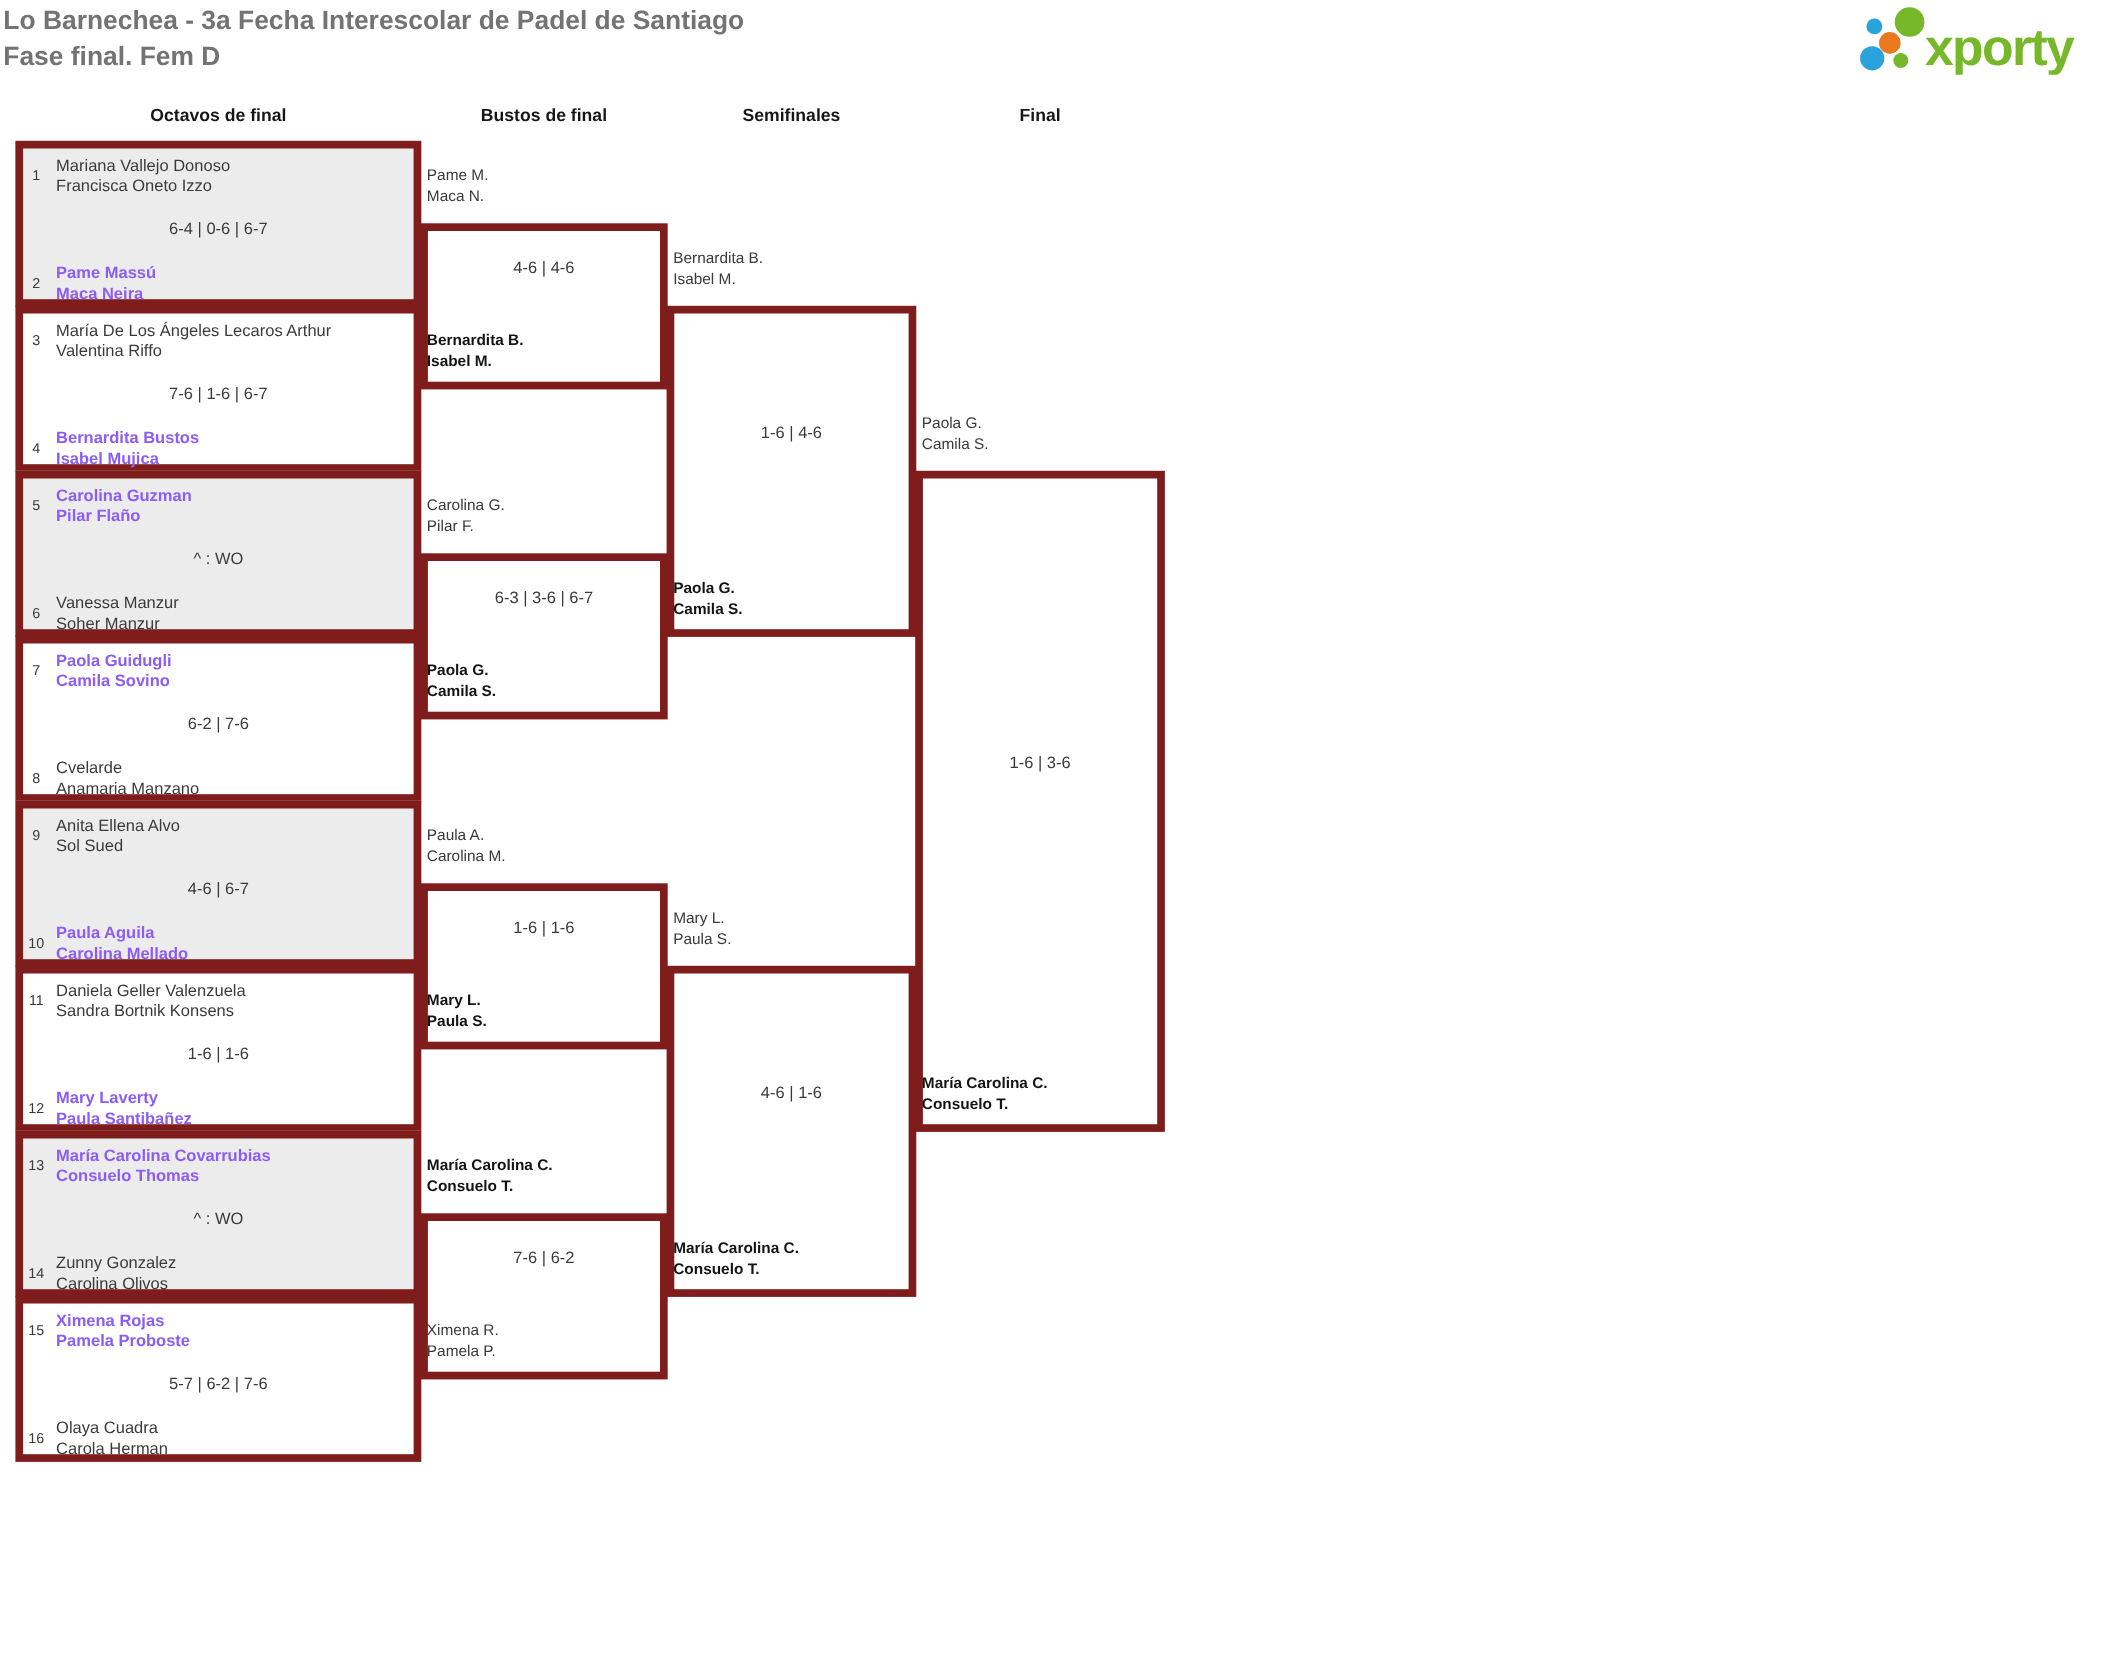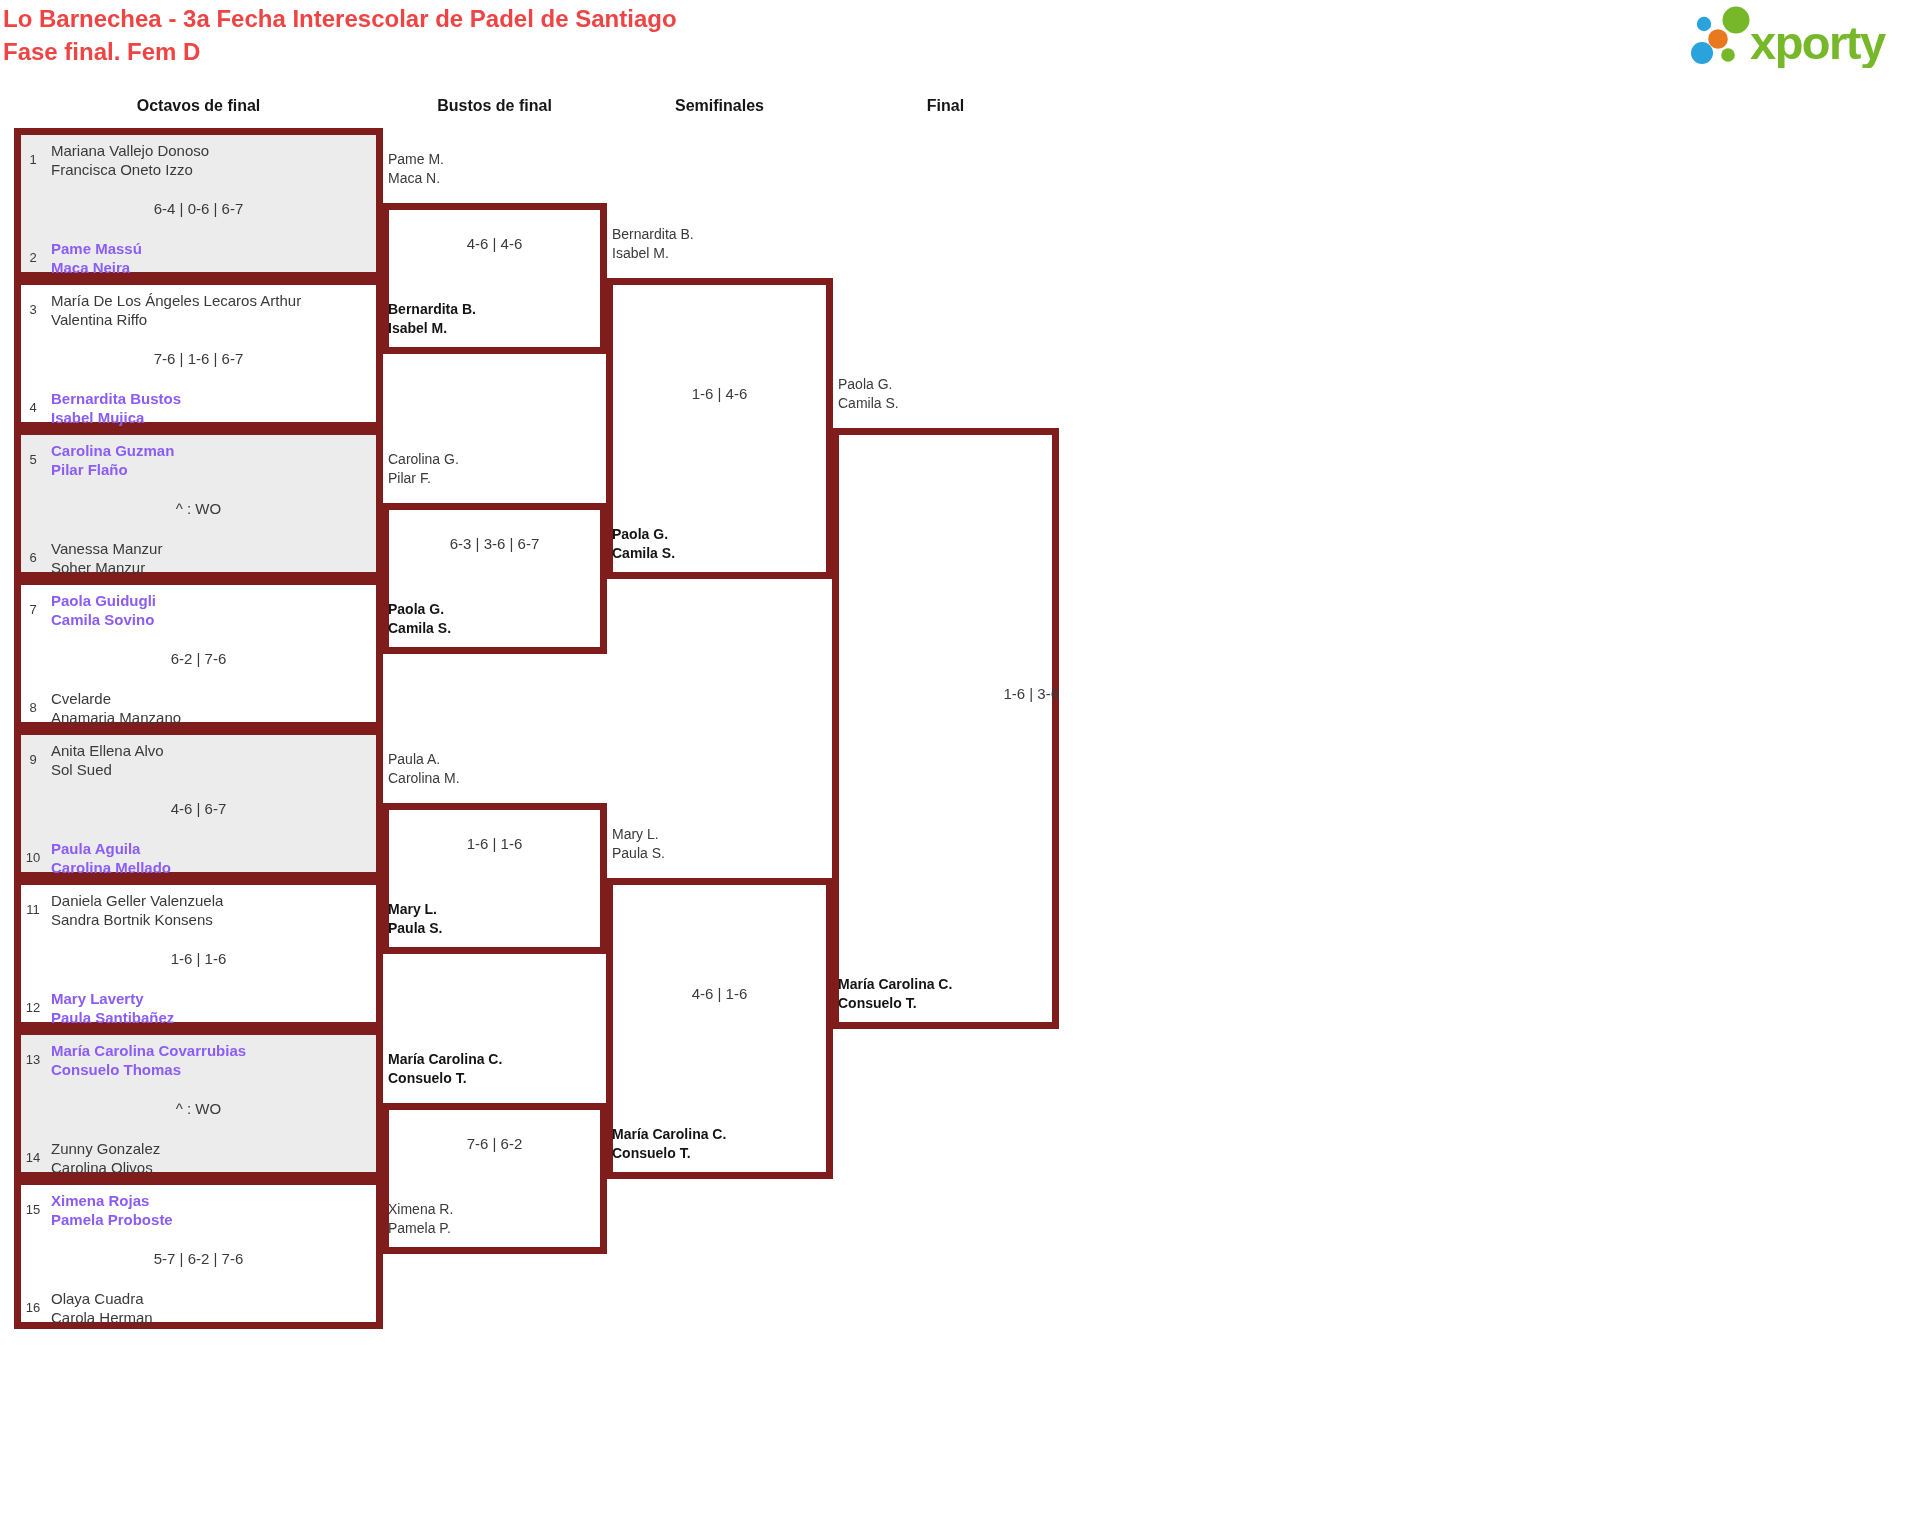--- a/index.html
+++ b/index.html
@@ -1,20 +1,20 @@
 <!DOCTYPE html>
 <html><head>
 <meta charset="utf-8">
 <style>
   html,body{margin:0;padding:0;background:#ffffff;}
   #app{
     position:relative;width:1920px;height:1525px;background:#ffffff;
     font-family:"Liberation Sans",sans-serif;color:#3a3a3a;overflow:hidden;
   }
-  .title{position:absolute;left:3px;top:2px;font-size:24px;line-height:33px;font-weight:bold;color:#ef4444;}
+  .title{position:absolute;left:3px;top:2px;font-size:24px;line-height:33px;font-weight:bold;color:#737373;}
   .logo{position:absolute;left:1684px;top:2px;}
   .round-header{position:absolute;top:97px;height:20px;font-size:16px;font-weight:bold;color:#161616;text-align:center;}
   .box{position:absolute;border:7px solid #7f1d1d;box-sizing:border-box;}
   .box.gray{background:#ececec;}
   .team{position:absolute;left:30px;right:4px;font-size:15px;line-height:19px;color:#3a3a3a;white-space:nowrap;}
   .team.bold{font-weight:bold;color:#8b5cf6;}
   .seed{position:absolute;left:0;width:24px;font-size:13px;line-height:16px;text-align:center;color:#3a3a3a;}
   .score{position:absolute;height:18px;font-size:15px;line-height:18px;text-align:center;color:#3a3a3a;white-space:nowrap;}
   .rlabel{position:absolute;font-size:14px;line-height:19px;color:#3a3a3a;white-space:nowrap;}
   .rlabel.bold{font-weight:bold;color:#141414;}
@@ -209,15 +209,15 @@
       <div class="score" style="left: 594px; width: 227px; top: 985px;">4-6 | 1-6</div>
       <div class="box" style="left: 820px; top: 428px; width: 227px; height: 601px;"></div>
       <div class="rlabel" style="left: 826px; top: 375px;">
         <div>Paola G.</div>
         <div>Camila S.</div>
       </div>
       <div class="rlabel bold" style="left: 826px; top: 975px;">
         <div>María Carolina C.</div>
         <div>Consuelo T.</div>
       </div>
-      <div class="score" style="left: 820px; width: 227px; top: 685px; text-align: right;">1-6 | 3-6</div>
+      <div class="score" style="left: 820px; width: 227px; top: 685px;">1-6 | 3-6</div>
     </div>
 </div>
 
 </body></html>

